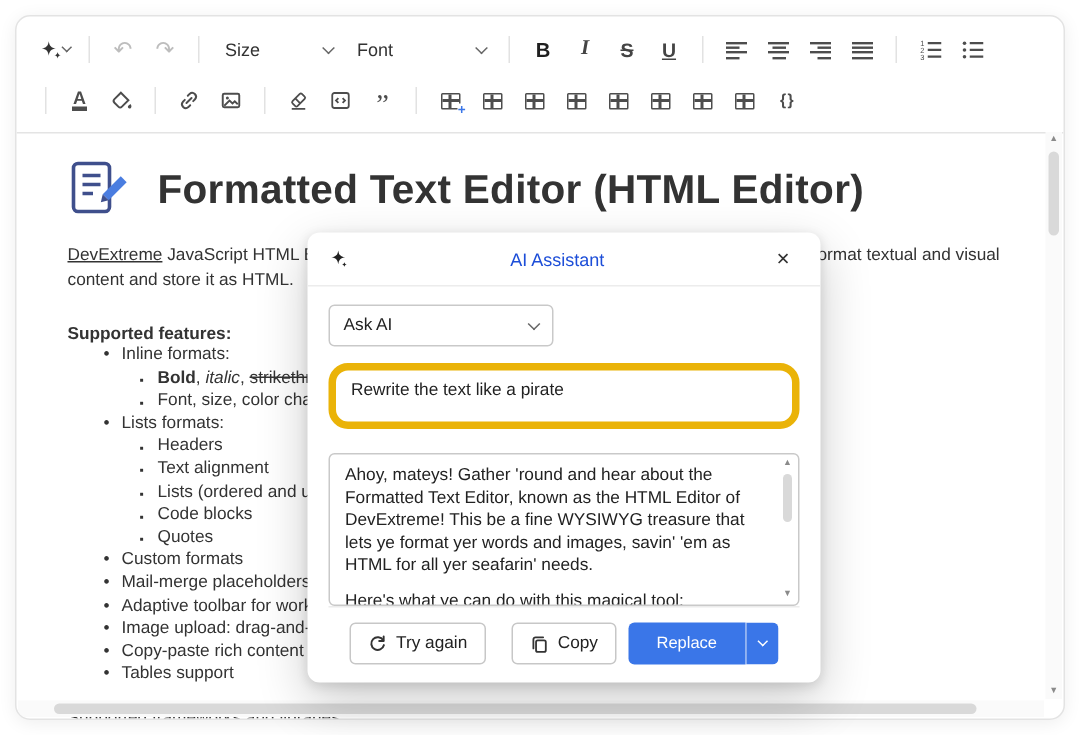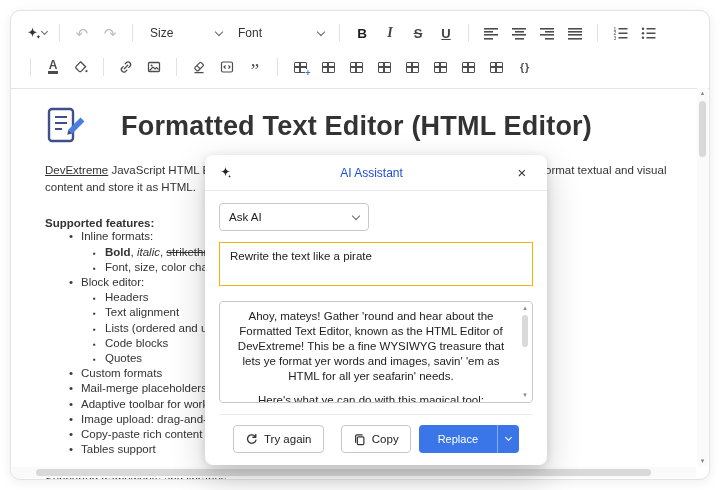--- a/index.html
+++ b/index.html
@@ -39,21 +39,21 @@
   .al-j { background-size:14px 1.6px,14px 1.6px,14px 1.6px,14px 1.6px; background-position:0 1px,0 4.4px,0 7.8px,0 11.2px; }
 
   .tg { width:13px; height:11px; border:1.3px solid #4d4d4d; border-radius:1px; position:relative; }
   .tg::before { content:""; position:absolute; top:0; bottom:0; left:calc(50% - .65px); width:1.3px; background:#4d4d4d; }
   .tg::after  { content:""; position:absolute; left:0; right:0; top:calc(50% - .65px); height:1.3px; background:#4d4d4d; }
   .tg .plus { position:absolute; right:-5px; bottom:-5px; font-size:9px; font-weight:700; color:#3a76e8; background:#fff; line-height:8px; }
 
   
   .content { position:absolute; left:0; right:0; top:77px; bottom:0; overflow:hidden; cursor:text; }
   .doc { padding:14px 34px 0 24px; color:#333; }
-  .titlebar { display:flex; align-items:center; gap:36px; margin:4px 0 16px 10px; }
+  .titlebar { display:flex; align-items:center; gap:20px; margin:4px 0 16px 10px; }
   .title { font-size:27px; font-weight:700; color:#333; letter-spacing:.2px; white-space:nowrap; }
   .intro { font-size:11.5px; line-height:1.45; width:630px; margin-left:10px; }
   .intro .lnk { text-decoration:underline; }
   .plabel { font-size:11.5px; margin:22px 0 0 10px;font-weight:bold; }
   .li { font-size:11.5px; line-height:15.2px; position:relative; white-space:nowrap; }
   .li.l1 { padding-left:46px; }
   .li.l1::before { content:"•"; position:absolute; left:34px; }
   .li.l2 { padding-left:70px; }
   .li.l2::before { content:"▪"; position:absolute; left:58px; font-size:8px; top:1px; }
   .footerline { font-size:11.5px; margin:16px 0 0 10px; }
@@ -68,31 +68,31 @@
 
   
   .dialog { position:absolute; left:205px; top:155px; width:342px; background:#fff; border-radius:8px; z-index:10;
             box-shadow:0 12px 34px rgba(0,0,0,.2), 0 2px 8px rgba(0,0,0,.12); overflow:hidden; }
   .dlg-head { height:36px; display:flex; align-items:center; gap:8px; padding:0 14px; border-bottom:1px solid #ececec; }
   .dlg-title { font-size:12px; font-weight:400; color:#1d4ed8; flex:1;text-align:center; }
   .dlg-close { font-size:15px; color:#333; cursor:pointer; width:22px; height:22px; display:flex; align-items:center; justify-content:center; border-radius:4px; }
   .dlg-body { padding:12px 14px 0 14px; }
   .dlg-select { width:150px; height:28px; border:1px solid #c9c9c9; border-radius:4px; display:flex; align-items:center;
                 justify-content:space-between; padding:0 9px; font-size:11.5px; color:#222; cursor:pointer; }
-  .dlg-input { width:100%; height:44px; border:1px solid #eab308; border-radius:0; margin-top:11px; resize:none;
+  .dlg-input { width:100%; height:44px; border:5px solid #eab308; border-radius:13px; margin-top:11px; resize:none;
                font-family:"Liberation Sans","DejaVu Sans",sans-serif; font-size:11.5px; color:#222; padding:7px 10px; outline:none; }
   .dlg-output { position:relative; margin-top:11px; height:102px; border:1px solid #c9c9c9; border-radius:4px;
                 padding:7px 20px 7px 10px; overflow:hidden; }
-  .dlg-output p { font-size:11.5px; line-height:15px; color:#222; margin-bottom:9px;text-align:center; }
+  .dlg-output p { font-size:11.5px; line-height:15px; color:#222; margin-bottom:9px; }
   .oscroll { position:absolute; top:2px; bottom:2px; right:2px; width:10px; }
   .oscroll .arr { color:#8a8a8a; font-size:6px; text-align:center; height:9px; line-height:9px; cursor:pointer; }
   .othumb { position:absolute; top:11px; left:2px; width:6px; height:32px; background:#d9d9d9; border-radius:3px; cursor:pointer; }
   .oarr-b { position:absolute; bottom:0; left:0; right:0; }
   .dlg-foot { display:flex; align-items:center; justify-content:space-between; border-top:1px solid #ececec;
-              margin-top:11px; padding:10px 14px 12px 14px; }
+              padding:10px 14px 12px 14px; }
   .btn { height:28px; display:flex; align-items:center; gap:6px; padding:0 11px; border:1px solid #c7c7c7;
          border-radius:4px; background:#fff; font-size:11.5px; color:#222; cursor:pointer; }
   .foot-right { display:flex; align-items:center; gap:8px; }
   .splitbtn { display:flex; align-items:stretch; height:28px; cursor:pointer; }
   .split-main { display:flex; align-items:center; padding:0 19px; background:var(--accent,#3a76e8); color:#fff;
                 font-size:11px; border-radius:4px 0 0 4px; }
   .split-chev { width:22px; display:flex; align-items:center; justify-content:center; background:var(--accent,#3a76e8);
                 border-left:1px solid rgba(255,255,255,.4); border-radius:0 4px 4px 0; }
   svg { display:block; }
 </style>
@@ -283,21 +283,21 @@
             </svg>
         </span>
         <h1 class="title">Formatted Text Editor (HTML Editor)</h1>
       </div>
       <p class="intro"><span class="lnk">DevExtreme</span><span> JavaScript HTML Editor is a client-side WYSIWYG text editor that allows its users to format textual and visual content and store it as HTML.</span></p>
       <p class="plabel">Supported features:</p>
 
       <div class="li l1">Inline formats:</div>
       <div class="li l2"><b>Bold</b><span>, </span><i>italic</i><span>, </span><s>strikethrough</s></div>
       <div class="li l2">Font, size, color changes</div>
-      <div class="li l1">Block editor:</div>
+      <div class="li l1">Lists formats:</div>
       <div class="li l2">Headers</div>
       <div class="li l2">Text alignment</div>
       <div class="li l2">Lists (ordered and unordered)</div>
       <div class="li l2">Code blocks</div>
       <div class="li l2">Quotes</div>
       <div class="li l1">Custom formats</div>
       <div class="li l1">Mail-merge placeholders (for example, %username%)</div>
       <div class="li l1">Adaptive toolbar for working with the control on mobile devices</div>
       <div class="li l1">Image upload: drag-and-drop images to convert them to base64</div>
       <div class="li l1">Copy-paste rich content (unsupported formats are removed)</div>

